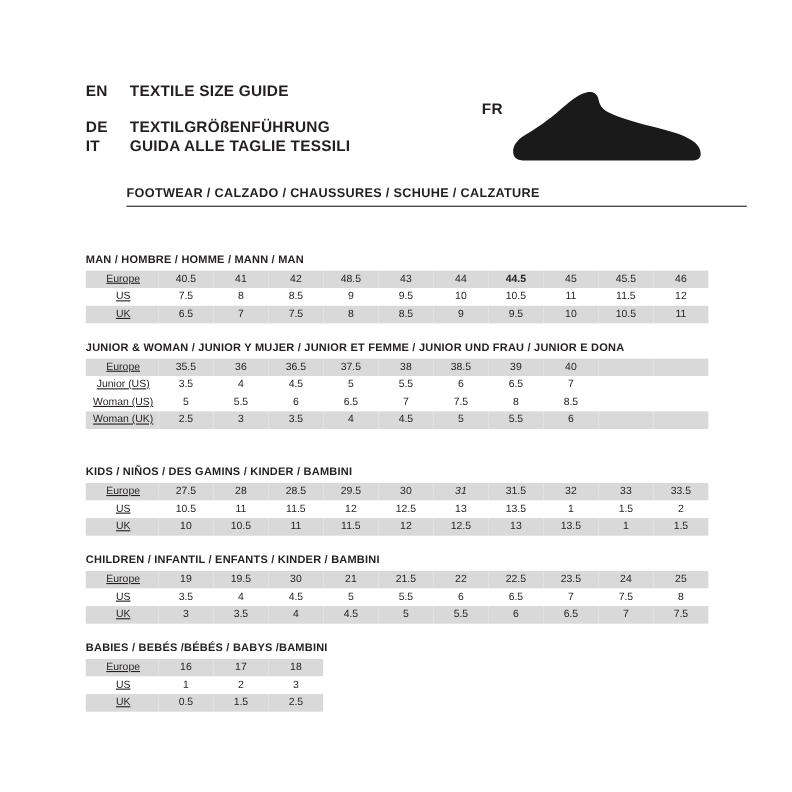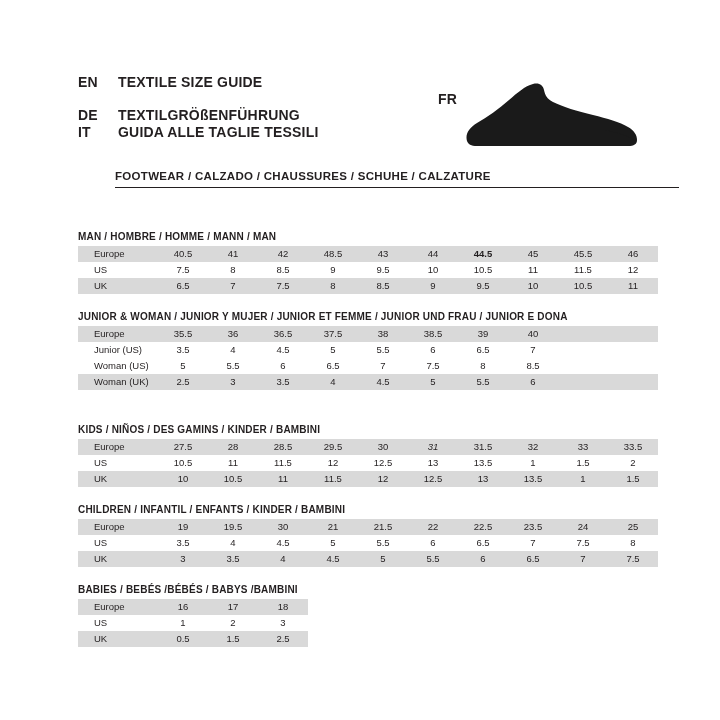--- a/index.html
+++ b/index.html
@@ -94,22 +94,23 @@
     font-size: 9.5px;
   }
   table.size td {
     height: 16px;
     line-height: 16px;
     padding: 0;
     vertical-align: middle;
     white-space: nowrap;
   }
   table.size td.label {
-    padding-left: 16px;
-    text-align: left;
+    padding-left: 2px;
+    text-align: center;
+    text-decoration: underline;
   }
   table.size td.val {
     text-align: center;
   }
   tr.shaded td {
     background: #d9d9d9;
   }
   tr.plain td {
     background: #ffffff;
   }

